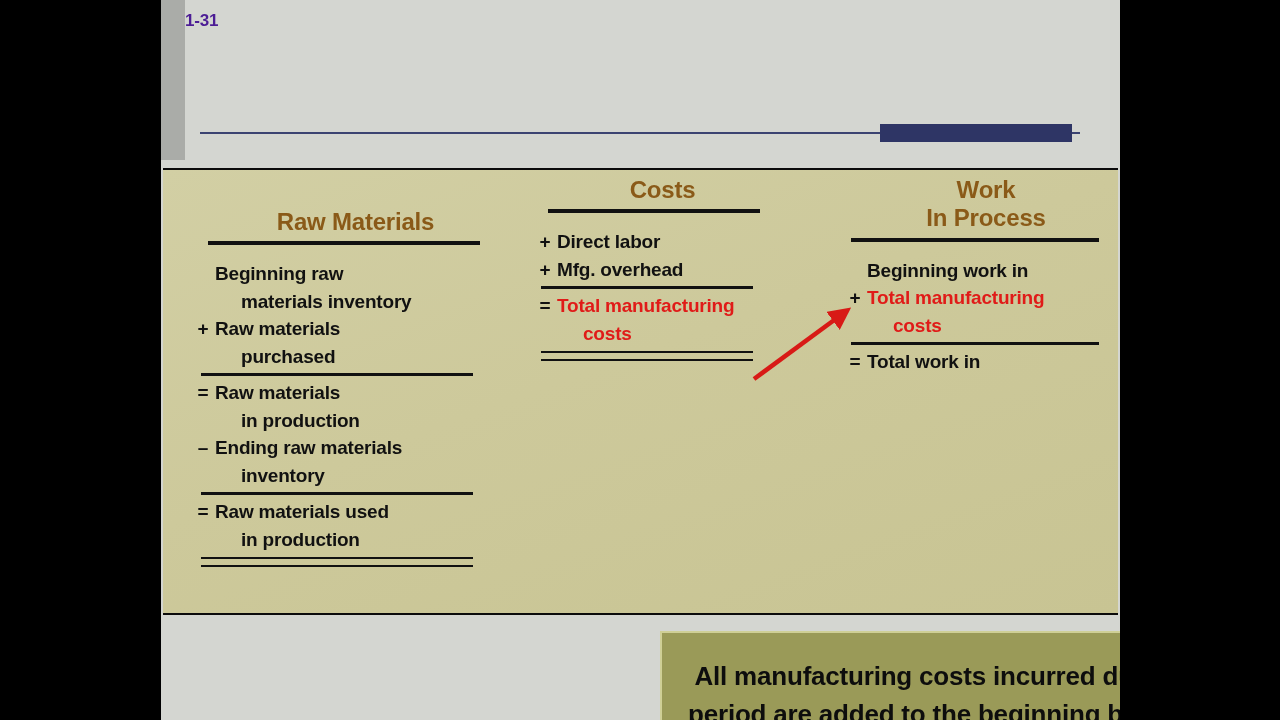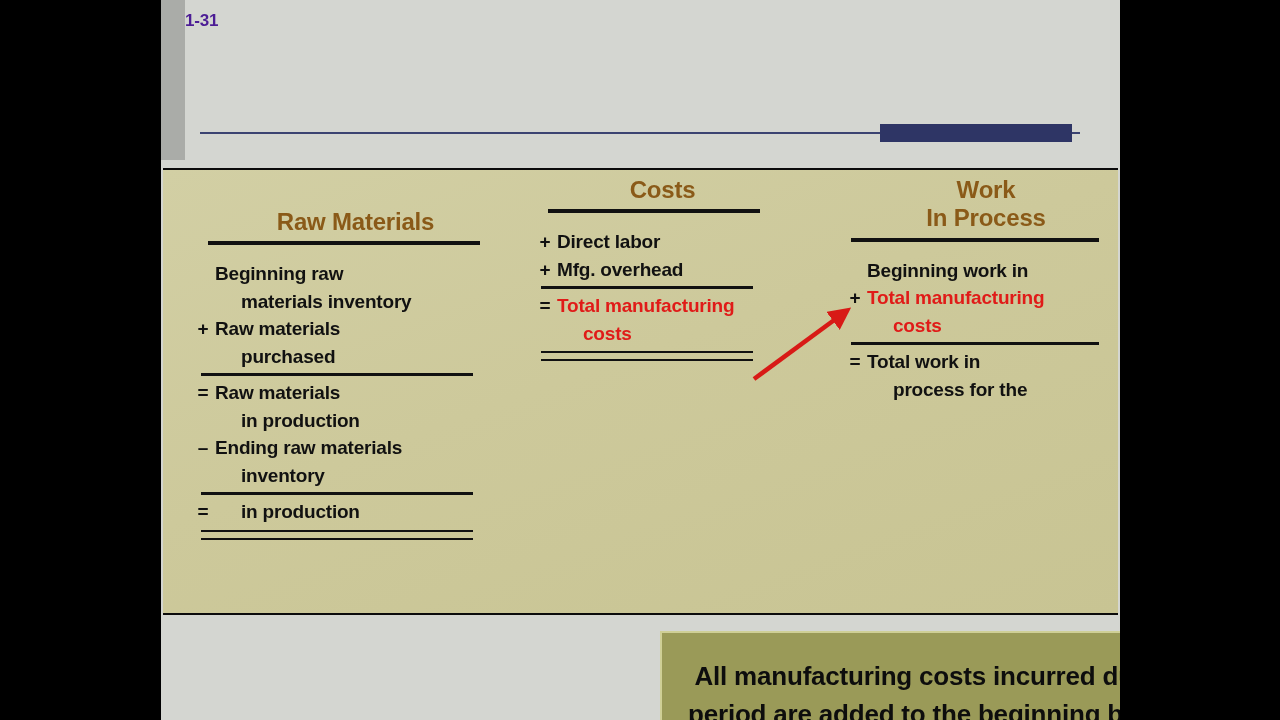--- a/index.html
+++ b/index.html
@@ -270,20 +270,21 @@
           </div>
           <div class="line lvl1">
             <span class="op"></span>
             <span class="txt">inventory</span>
           </div>
 
           <div class="sum-rule"></div>
 
           <div class="line lvl0">
             <span class="op">=</span>
+            <span class="txt">Raw materials used</span>
           </div>
           <div class="line lvl1">
             <span class="op"></span>
             <span class="txt">in production</span>
           </div>
 
           <div class="sum-rule-double"></div>
         </div>
       </div>
 
@@ -337,24 +338,20 @@
           <div class="line lvl1 red">
             <span class="op"></span>
             <span class="txt">costs</span>
           </div>
 
           <div class="sum-rule"></div>
 
           <div class="line lvl0">
             <span class="op">=</span>
             <span class="txt">Total work in</span>
-          </div>
-          <div class="line lvl1">
-            <span class="op"></span>
-            <span class="txt">process for the</span>
           </div>
         </div>
       </div>
 
       <svg id="flow-arrow" viewBox="0 0 105 80">
         <defs>
           <marker id="arrowhead" markerWidth="5" markerHeight="5" refX="2.2" refY="2.5" orient="auto">
             <polygon points="0,0 5,2.5 0,5" fill="#d81a16"></polygon>
           </marker>
         </defs>

